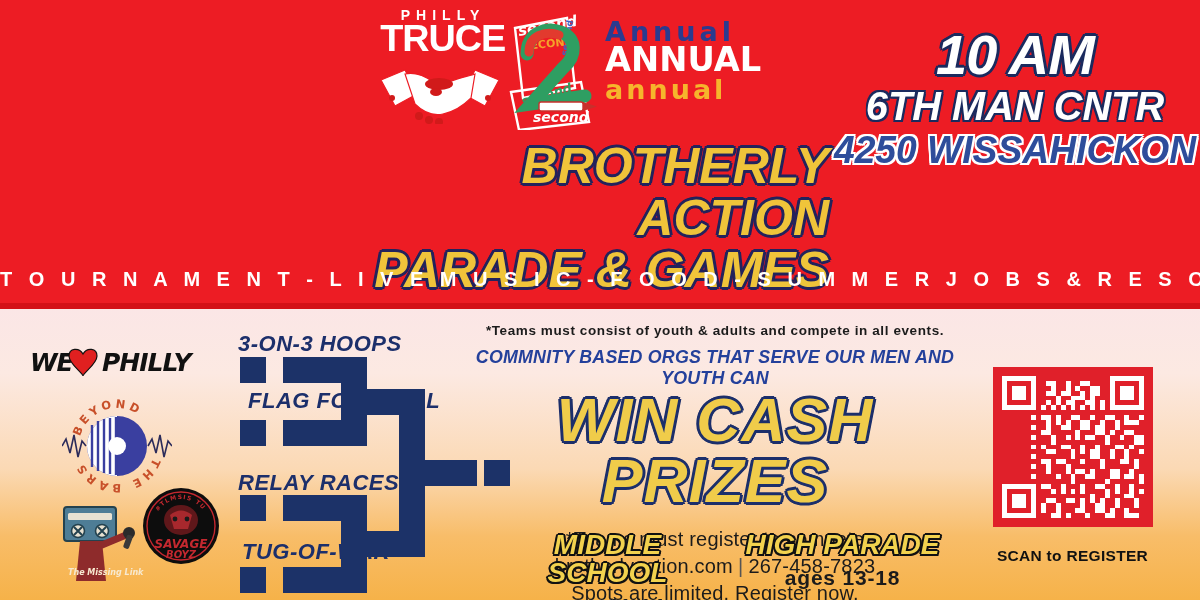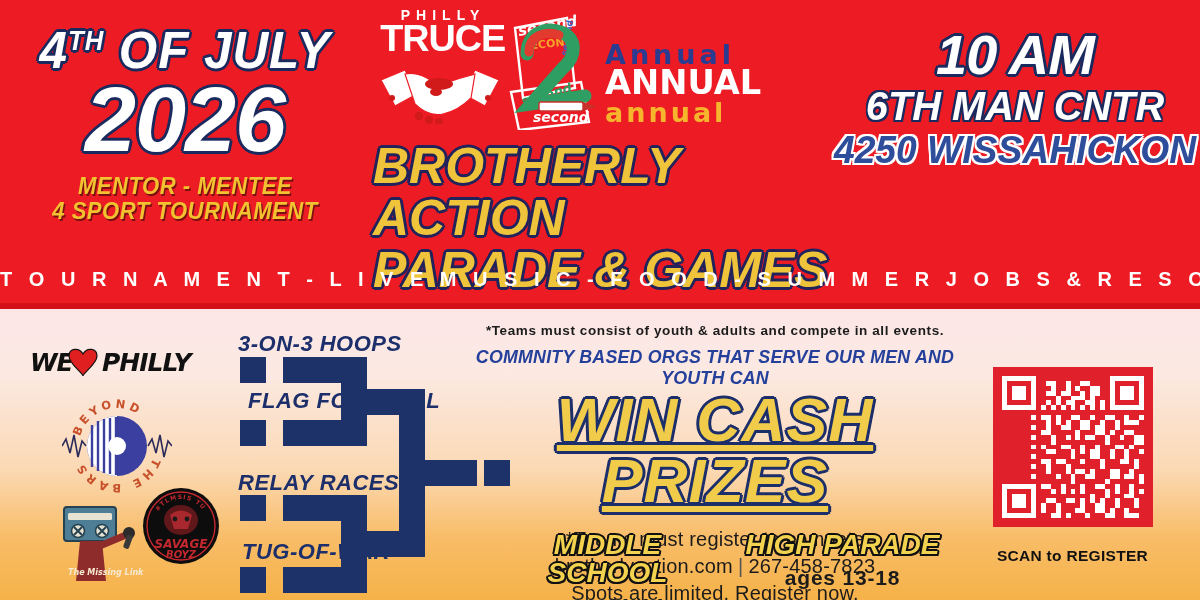--- a/index.html
+++ b/index.html
@@ -52,36 +52,36 @@
     font-size:14px;font-weight:bold;color:#fff;letter-spacing:6px;line-height:1;
     padding-left:5px;
   }
   .truce .truce-w{
     font-size:36px;font-weight:bold;color:#fff;letter-spacing:-1px;line-height:.95;
     transform:scaleX(1.05);
   }
   .handshake{position:absolute;left:6px;top:52px;width:122px;height:66px;}
 
   .two-mark{position:absolute;left:132px;top:4px;width:110px;height:120px;}
-  .annual-stack{position:absolute;left:232px;top:12px;width:220px;margin-top:23px;}
+  .annual-stack{position:absolute;left:232px;top:12px;width:220px;}
   .an-1{
     font-size:27px;font-weight:bold;color:#2B3B8F;letter-spacing:4px;line-height:1;
     font-family:"DejaVu Sans",sans-serif;
   }
   .an-2{
     font-size:33px;font-weight:bold;color:#fff;letter-spacing:0px;line-height:1.02;
     margin-top:-2px;font-family:"DejaVu Sans",sans-serif;transform:scaleX(1.02);
     transform-origin:left center;
   }
   .an-3{
     font-size:27px;font-weight:bold;color:#F6B52C;letter-spacing:3px;line-height:1;
     margin-top:-1px;font-family:"DejaVu Sans",sans-serif;
   }
 
-  .main-title{text-align:left;margin-top:4px;}
+  .main-title{text-align:right;margin-top:4px;}
   .mt-line{
     font-size:50px;font-weight:bold;font-style:italic;color:#F0C43A;
     line-height:1.04;letter-spacing:0px;
     transform:scaleX(1.0);
     text-shadow:
       -2px -2px 0 #23235c, 2px -2px 0 #23235c, -2px 2px 0 #23235c, 2px 2px 0 #23235c,
       0 -3px 0 #23235c, 0 3px 0 #23235c, -3px 0 0 #23235c, 3px 0 0 #23235c;
   }
 
   
@@ -151,21 +151,20 @@
   .orgs-line{
     margin-top:9px;font-size:18px;font-weight:bold;font-style:italic;
     color:#24409B;letter-spacing:.2px;transform:scaleX(.99);
   }
   .win-cash{
     margin-top:1px;font-size:61px;font-weight:bold;font-style:italic;
     color:#F0CC4A;letter-spacing:1px;line-height:1;
     text-shadow:
       -2px -2px 0 #1c2f6b, 2px -2px 0 #1c2f6b, -2px 2px 0 #1c2f6b, 2px 2px 0 #1c2f6b,
       0 -3px 0 #1c2f6b, 0 3px 0 #1c2f6b, -3px 0 0 #1c2f6b, 3px 0 0 #1c2f6b;
-    text-decoration: underline;
   }
   .reg-lines{margin-top:14px;font-size:20px;color:#1b1b1b;line-height:1.35;letter-spacing:.2px;}
   .reg-lines .pipe{color:#555;padding:0 5px;}
 
   .schools{position:absolute;left:500px;top:222px;width:470px;}
   .school{position:absolute;text-align:center;width:215px;}
   .sch-name{
     font-size:28px;font-weight:bold;font-style:italic;color:#F2D24E;
     letter-spacing:0px;line-height:1;
     text-shadow:
@@ -182,28 +181,20 @@
     margin-top:20px;font-size:15.5px;font-weight:bold;color:#111;letter-spacing:.3px;
   }
 </style>
 </head>
 <body>
 
 <div class="flyer">
 
   <div class="top-band">
 
-    <div class="date-block">
-      <div class="d-july"><span>4</span><sup>TH</sup><span> OF JULY</span></div>
-      <div class="d-year">2026</div>
-      <div class="d-sub">
-        <div>MENTOR - MENTEE</div>
-        <div>4 SPORT TOURNAMENT</div>
-      </div>
-    </div>
 
     <div class="center-block">
       <div class="logo-row">
 
         <div class="truce">
           <div class="philly">PHILLY</div>
           <div class="truce-w">TRUCE</div>
         </div>
         <svg class="handshake" viewBox="0 0 122 66">
           <g fill="#FFFFFF" stroke="#ED1C24" stroke-width="1.2">

